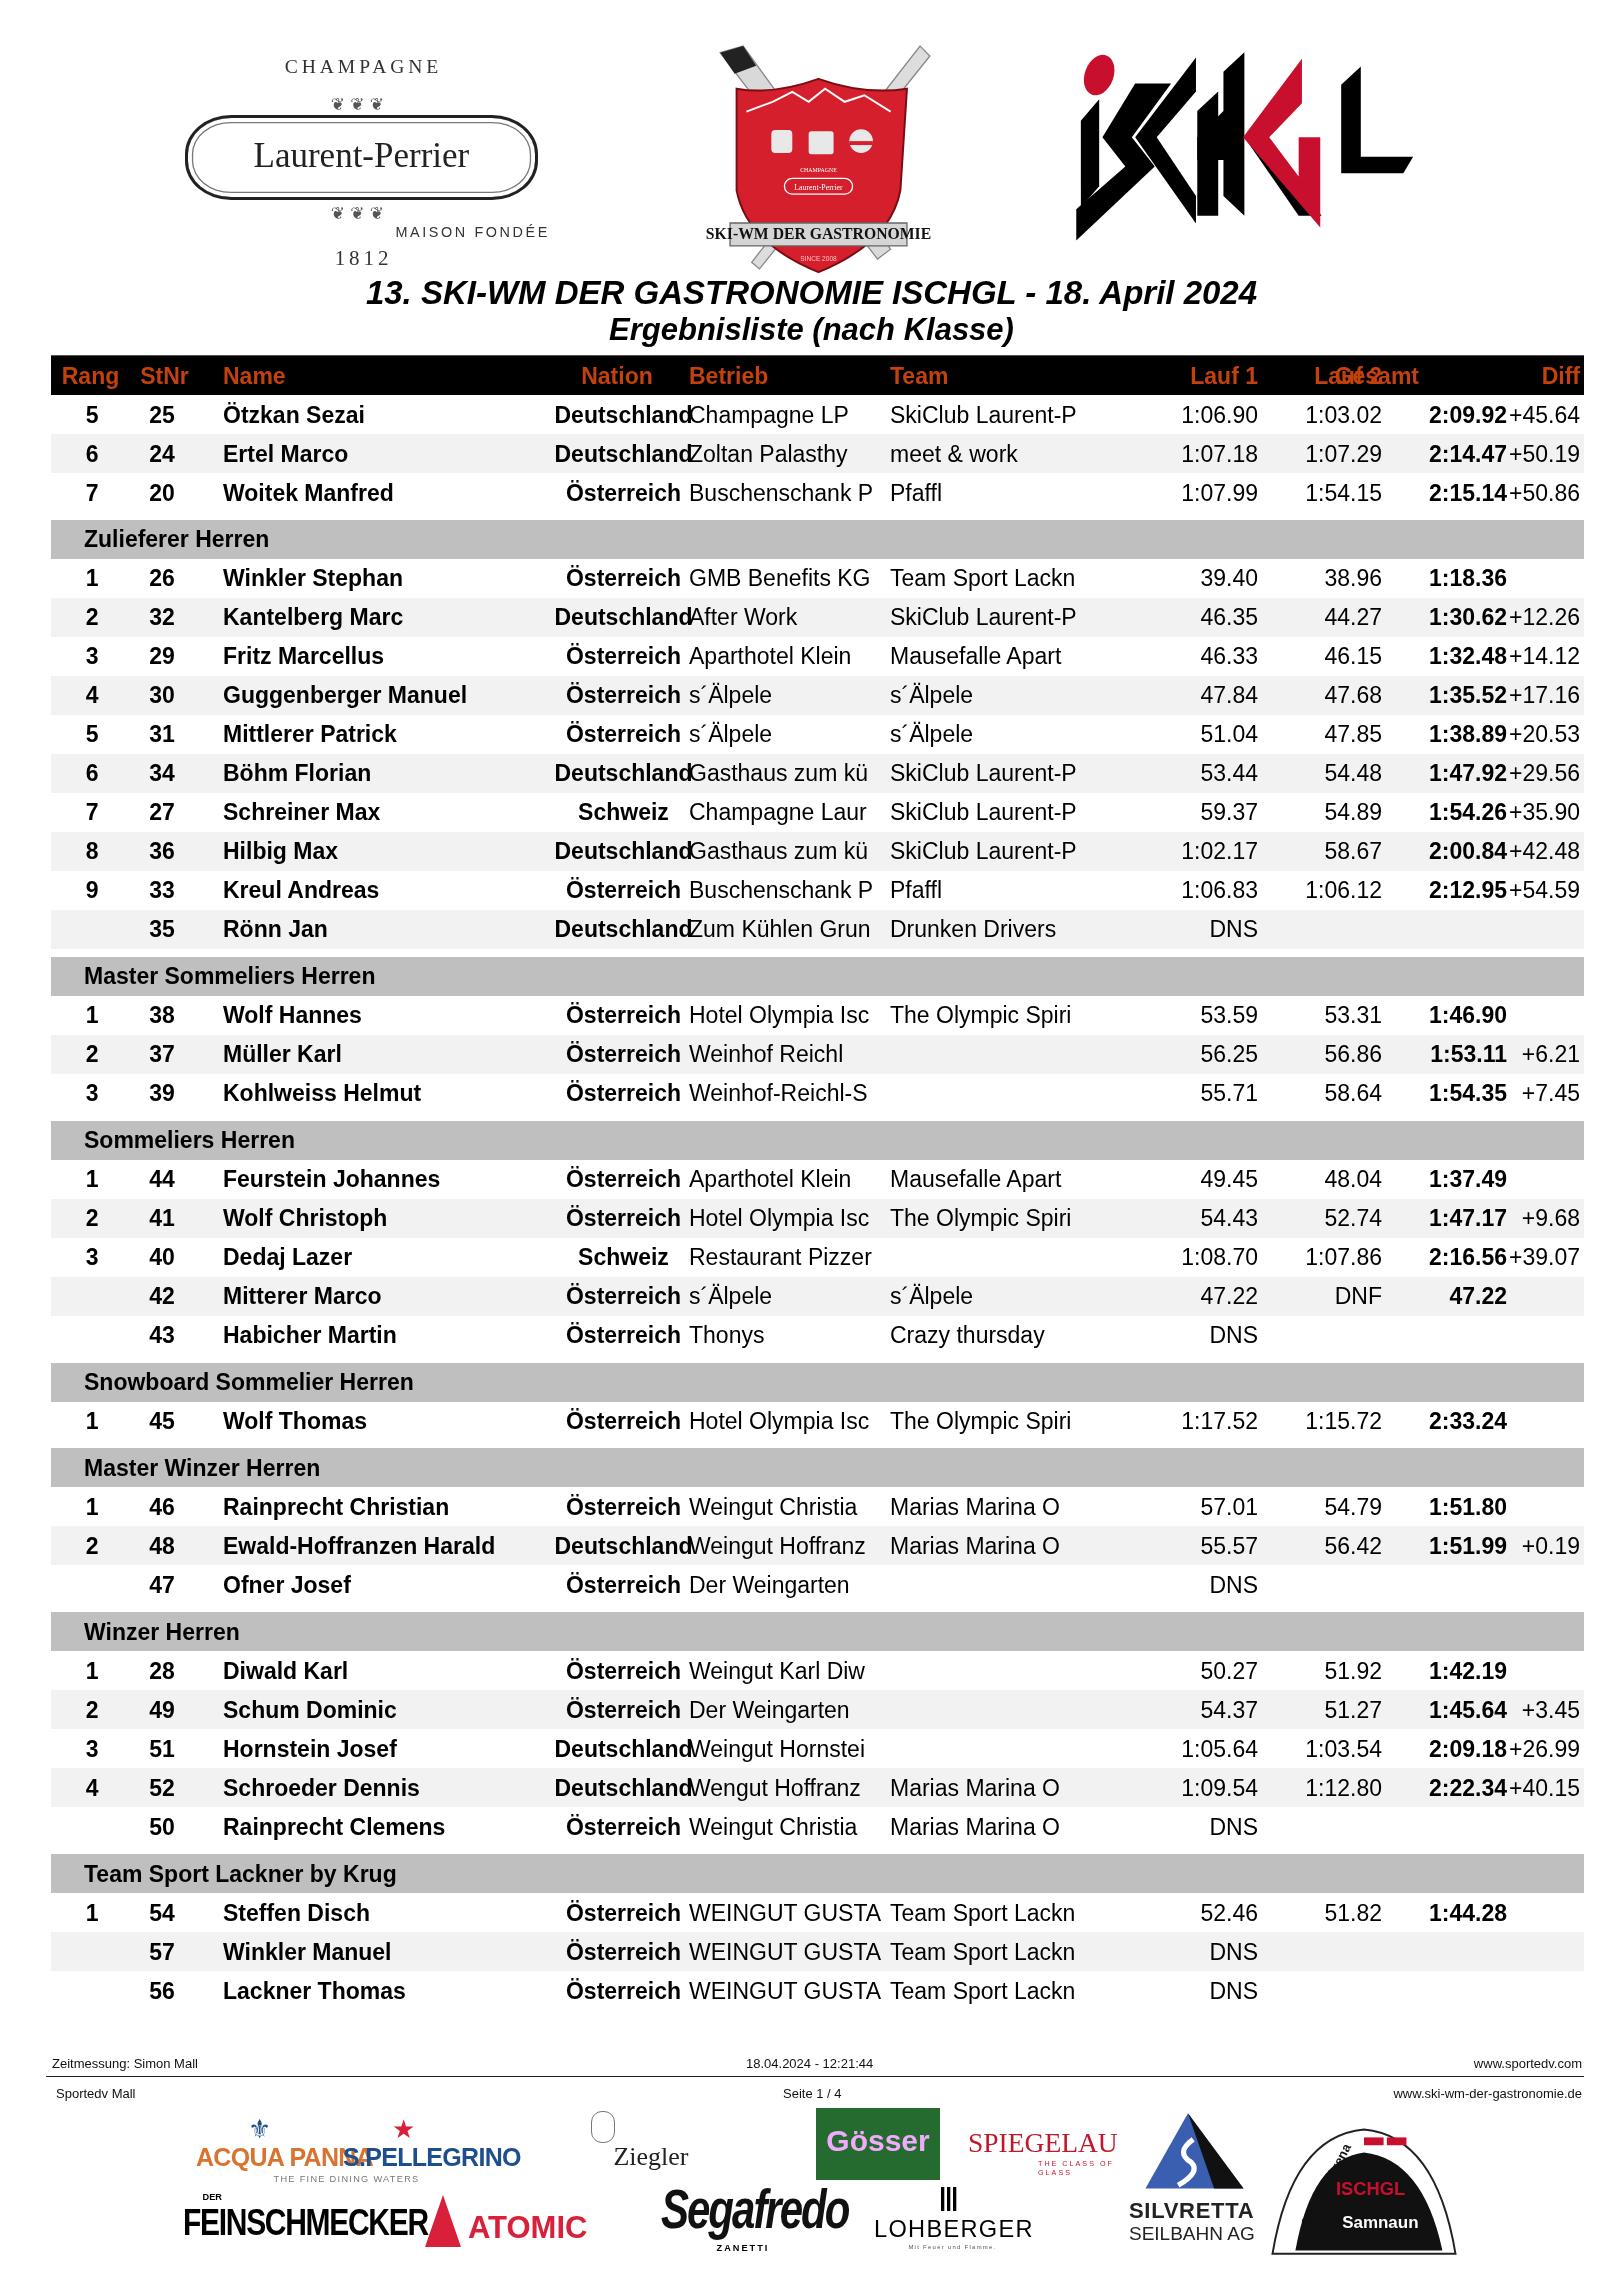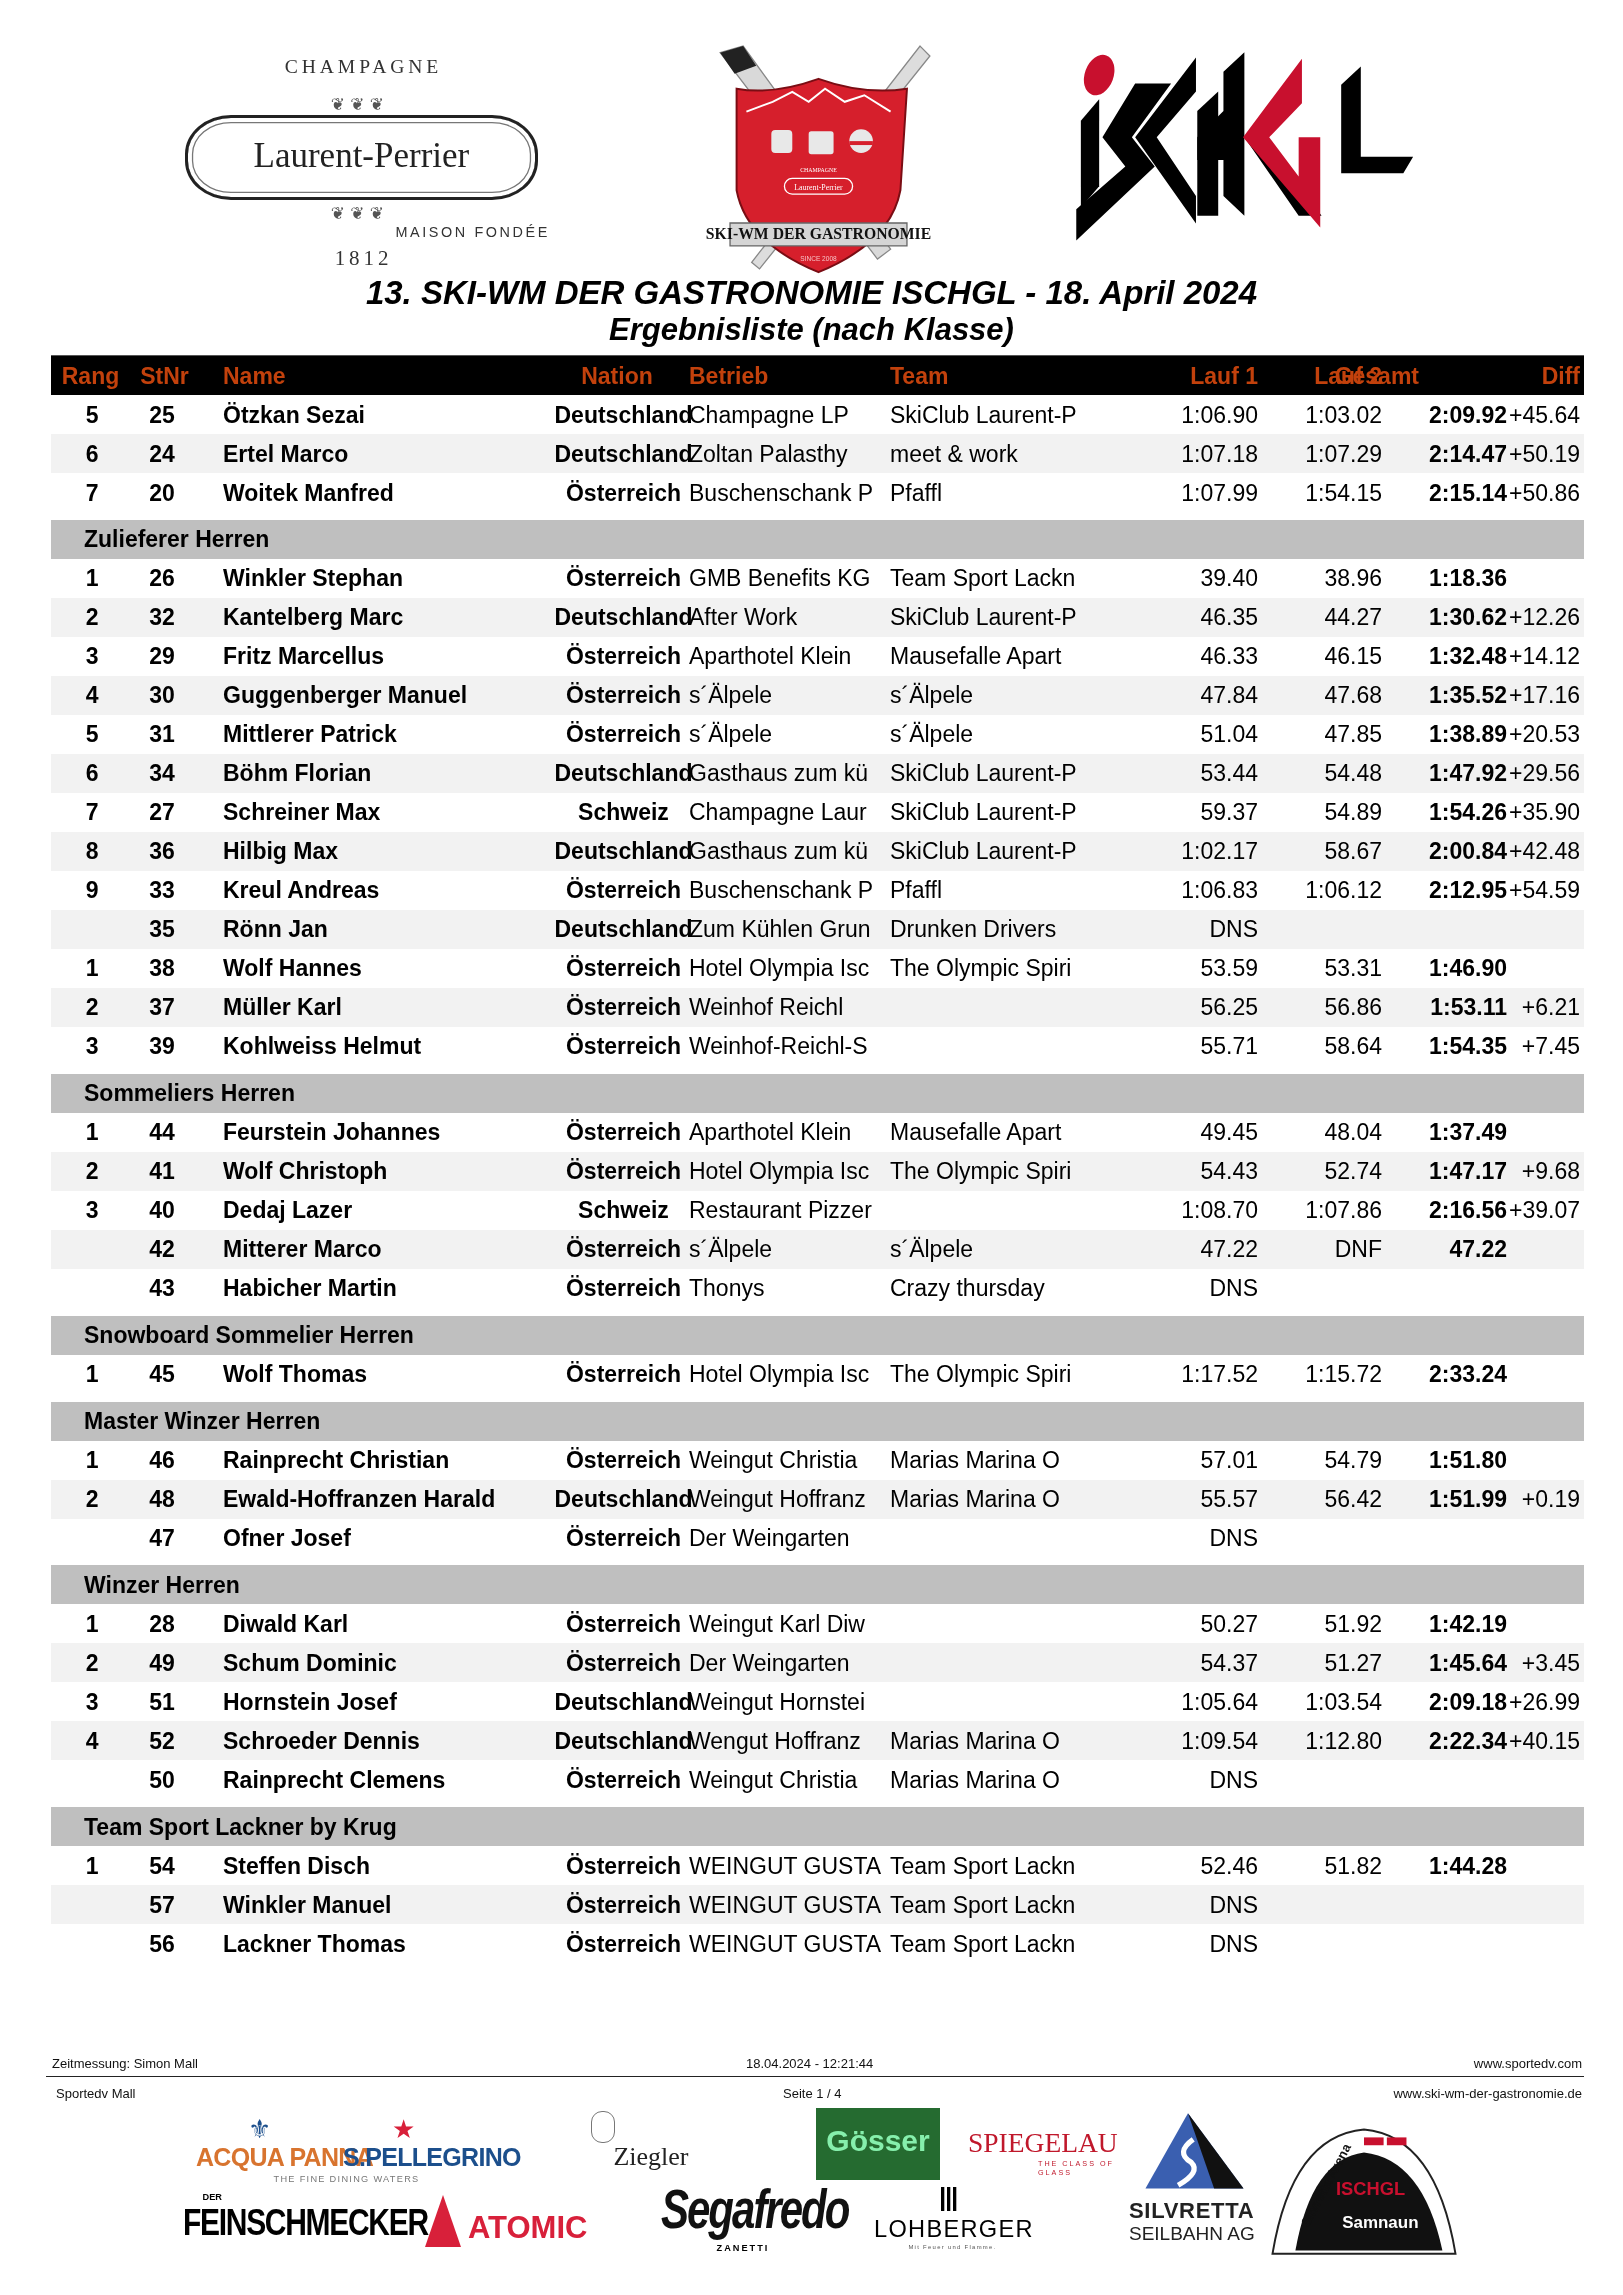--- a/index.html
+++ b/index.html
@@ -66,21 +66,21 @@
 
   
   .sp { position: absolute; }
   .acqua { left: 196px; top: 2114px; width: 301px; height: 79px; }
   .acqua .ap { position:absolute; left:0; top:29.4px; font-size: 25px; color:#d8742f; font-weight:bold; letter-spacing:-0.7px; }
   .acqua .sp2 { position:absolute; left:147px; top:29.4px; font-size: 25px; color:#1c4f8c; font-weight:bold; letter-spacing:-0.7px; }
   .acqua .fdw { position:absolute; left:0; top:60px; width:301px; font-size:9.2px; color:#777; text-align:center; letter-spacing:1.3px; border-top: 0; }
   .ziegler { left: 553px; top: 2104px; width: 98px; height: 92px; text-align:center; }
   .ziegler .zw { position:absolute; top:38px; width:100%; font-family:"Liberation Serif", serif; font-size: 26px; color:#222; }
   .gosser { left: 816px; top: 2108px; width: 124px; height: 72px; background: #256b30; }
-  .gosser span { position:absolute; left: 0; top: 15.7px; width:100%; text-align:center; color:#86efac; font-weight:bold; font-size: 30px; font-family: "Liberation Sans", sans-serif; }
+  .gosser span { position:absolute; left: 0; top: 15.7px; width:100%; text-align:center; color:#f0abfc; font-weight:bold; font-size: 30px; font-family: "Liberation Sans", sans-serif; }
   .spiegelau { left: 968px; top: 2120px; width: 151px; height: 59px; }
   .spiegelau .sw { position:absolute; top: 6.5px; left:0; font-family:"Liberation Serif", serif; font-size: 27.5px; color:#c0182b; }
   .spiegelau .sub { position:absolute; top: 39px; left:47px; font-size: 7.2px; color:#c0182b; letter-spacing:2px;margin-left:23px; }
   .feinschmecker { left: 183px; top: 2192px; width: 196px; height: 65px; }
   .feinschmecker .der { position:absolute; top: 0; left: 19.6px; font-size: 9.2px; font-weight: bold; }
   .feinschmecker .fw { position:absolute; top: 10.5px; left: 0; font-size: 30px; font-weight:bold; letter-spacing:-1.3px; transform: scaleY(1.2); transform-origin: top left; }
   .atomic { left: 425px; top: 2192px; width: 196px; height: 65px; }
   .atomic .tri { position:absolute; left: 0; top: 3.3px; width:0; height:0; border-left: 18.3px solid transparent; border-right: 18.3px solid transparent; border-bottom: 52px solid #d8203a; }
   .atomic .aw { position:absolute; left: 43px; top: 18.3px; font-size: 31px; color:#d8203a; font-weight:bold; }
   .segafredo { left: 661px; top: 2172px; width: 177px; height: 85px; }
@@ -327,20 +327,23 @@
         <span class="cell c-stnr">35</span>
         <span class="cell c-name">Rönn Jan</span>
         <span class="cell c-nation">Deutschland</span>
         <span class="cell c-betr">Zum Kühlen Grun</span>
         <span class="cell c-team">Drunken Drivers</span>
         <span class="cell c-l1">DNS</span>
         <span class="cell c-l2"></span>
         <span class="cell c-ges"></span>
         <span class="cell c-diff"></span>
       </div>
+      <div class="sec">
+        <span class="label">Master Sommeliers Herren</span>
+      </div>
       <div class="row">
         <span class="cell c-rang">1</span>
         <span class="cell c-stnr">38</span>
         <span class="cell c-name">Wolf Hannes</span>
         <span class="cell c-nation">Österreich</span>
         <span class="cell c-betr">Hotel Olympia Isc</span>
         <span class="cell c-team">The Olympic Spiri</span>
         <span class="cell c-l1">53.59</span>
         <span class="cell c-l2">53.31</span>
         <span class="cell c-ges">1:46.90</span>

